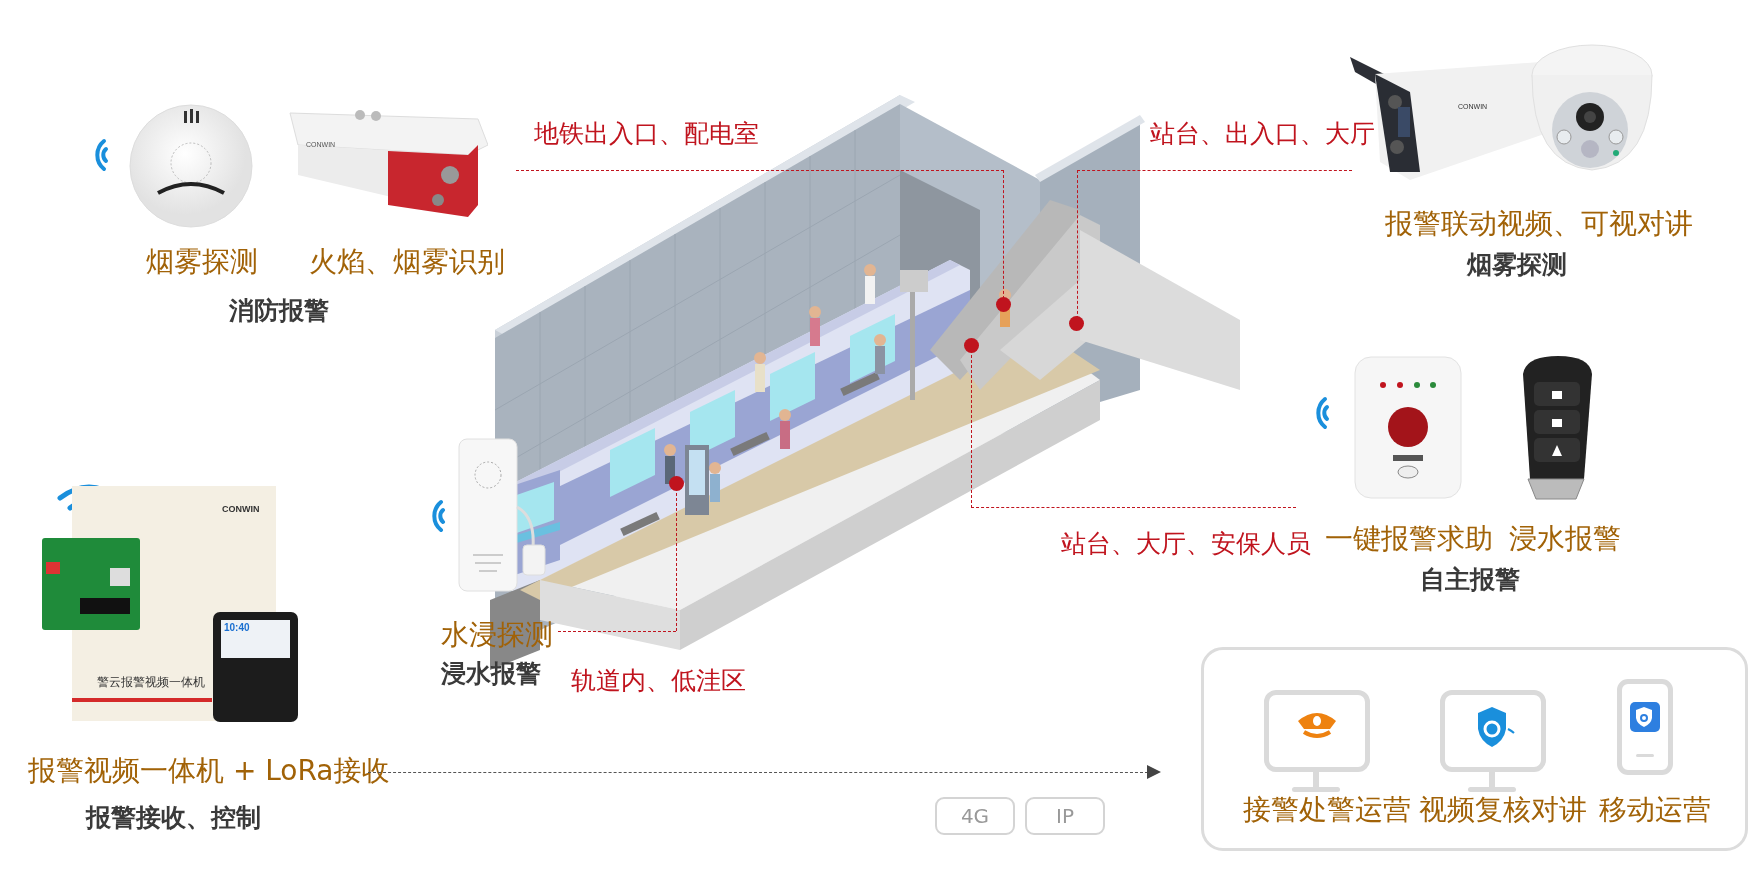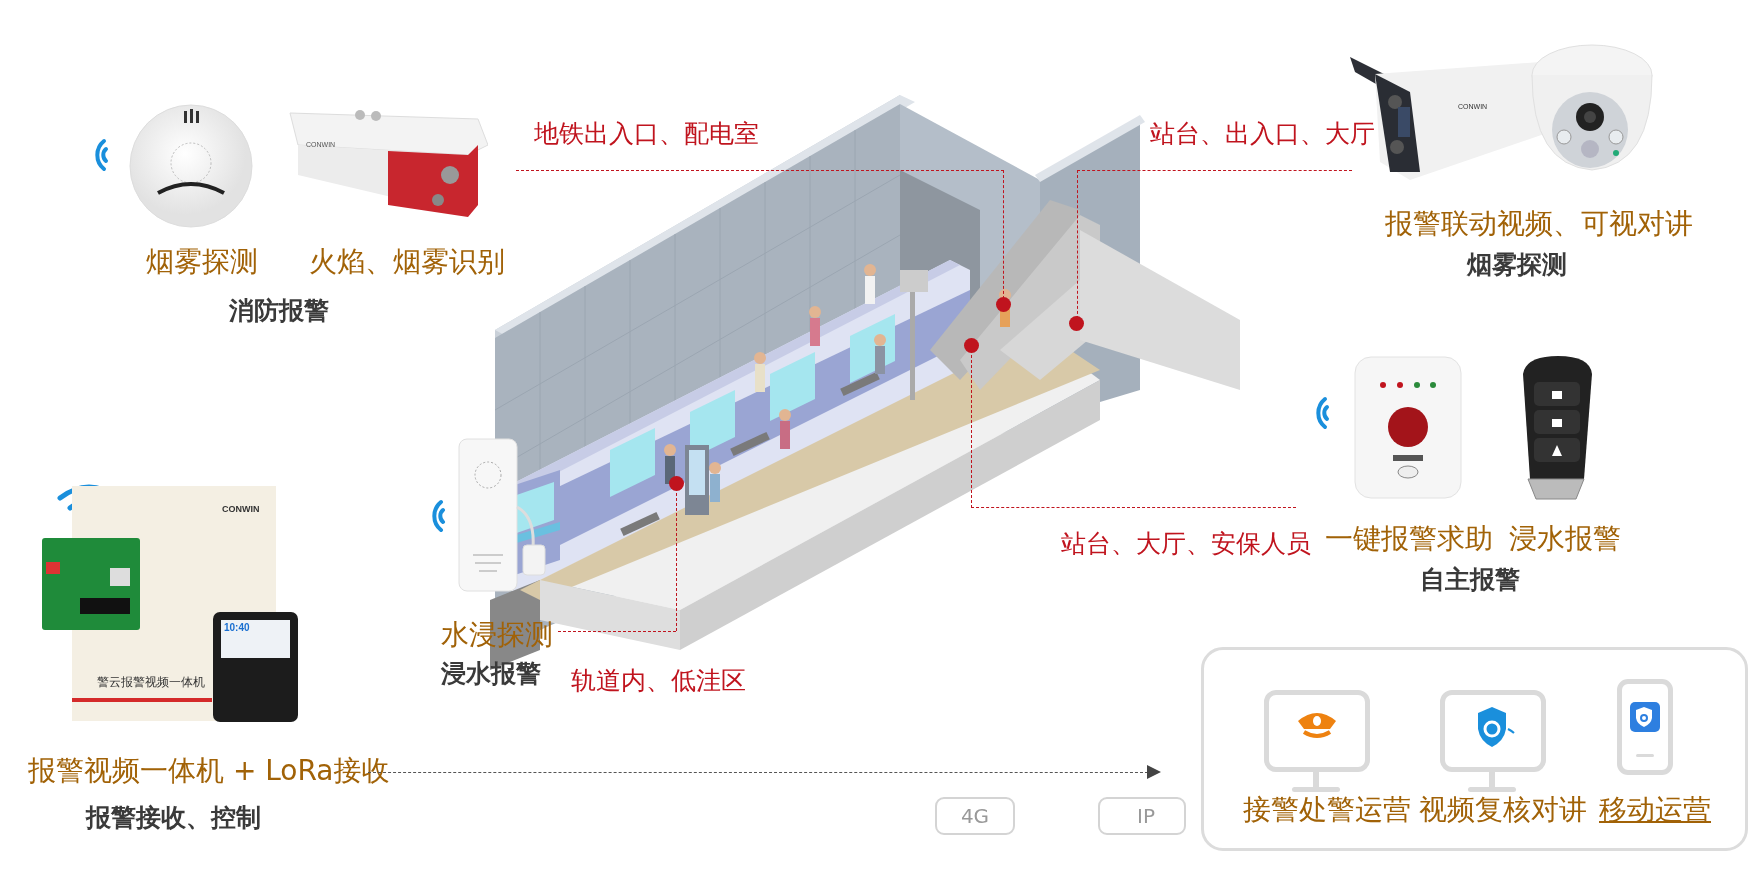--- a/index.html
+++ b/index.html
@@ -241,21 +241,21 @@
   <div class="abs" style="left:8px;top:8px;width:69px;height:38px;background:#eef2f6;"></div>
   <div class="abs" style="left:11px;top:10px;font-size:10px;font-weight:bold;color:#1a6fd0;font-family:'Liberation Sans',sans-serif;">10:40</div>
 </div>
 <div class="abs lbl" style="left:28px;top:752px;">报警视频一体机 + LoRa接收</div>
 <div class="abs ttl" style="left:86px;top:801px;">报警接收、控制</div>
 
 <div class="abs" style="left:368px;top:772px;width:780px;border-top:1.5px dashed #555;"></div>
 <div class="abs" style="left:1147px;top:765px;width:0;height:0;border-top:7px solid transparent;border-bottom:7px solid transparent;border-left:14px solid #444;"></div>
 
 <div class="pill" style="left:935px;top:797px;">4G</div>
-<div class="pill" style="left:1098px;top:797px;padding-left:8px;">IP</div>
+<div class="pill" style="left:1025px;top:797px;">IP</div>
 
 <div class="box" style="left:1201px;top:647px;width:541px;height:198px;"></div>
 
 <div class="mon" style="left:1264px;top:690px;">
   <svg style="position:absolute;left:27px;top:12px;" width="42" height="34" viewBox="0 0 42 34">
     <path d="M2 14 Q21 -2 40 14 L34 22 L8 22 Z" fill="#ee8210"></path>
     <ellipse cx="21" cy="14" rx="4" ry="5" fill="#fff"></ellipse>
     <path d="M8 25 Q21 33 34 25" fill="none" stroke="#ee8210" stroke-width="4"></path>
   </svg>
 </div>
@@ -277,13 +277,13 @@
     <svg style="position:absolute;left:5px;top:4px;" width="20" height="22" viewBox="0 0 20 22">
         <path d="M9 1 L17 4 L17 12 Q16 18 9 21 Q2 18 1 12 L1 4 Z" fill="#fff"></path>
         <circle cx="9" cy="12" r="3" fill="none" stroke="#2d7fe0" stroke-width="2"></circle>
       </svg>
   </div>
   <div style="position:absolute;left:14px;top:70px;width:18px;height:3px;border-radius:2px;background:#dadada;"></div>
 </div>
 
 <div class="abs lbl" style="left:1243px;top:791px;">接警处警运营</div>
 <div class="abs lbl" style="left:1419px;top:791px;">视频复核对讲</div>
-<div class="abs lbl" style="left:1599px;top:791px;text-decoration:underline;">移动运营</div>
+<div class="abs lbl" style="left:1599px;top:791px;">移动运营</div>
 
 </body></html>

